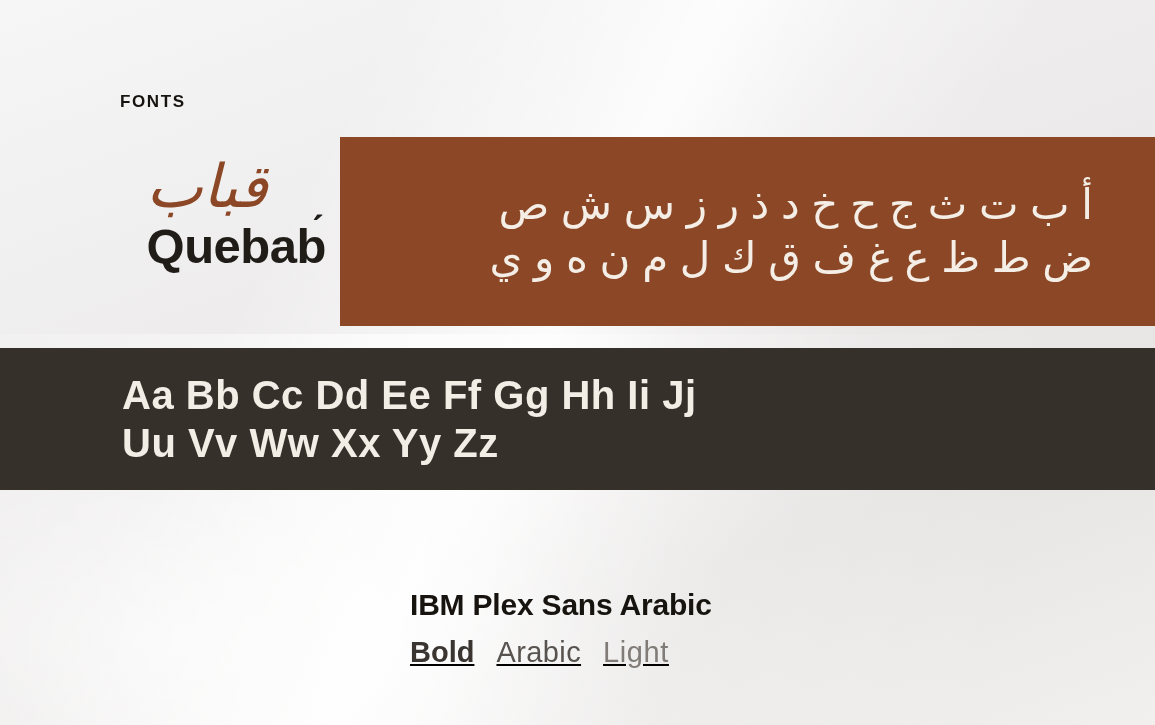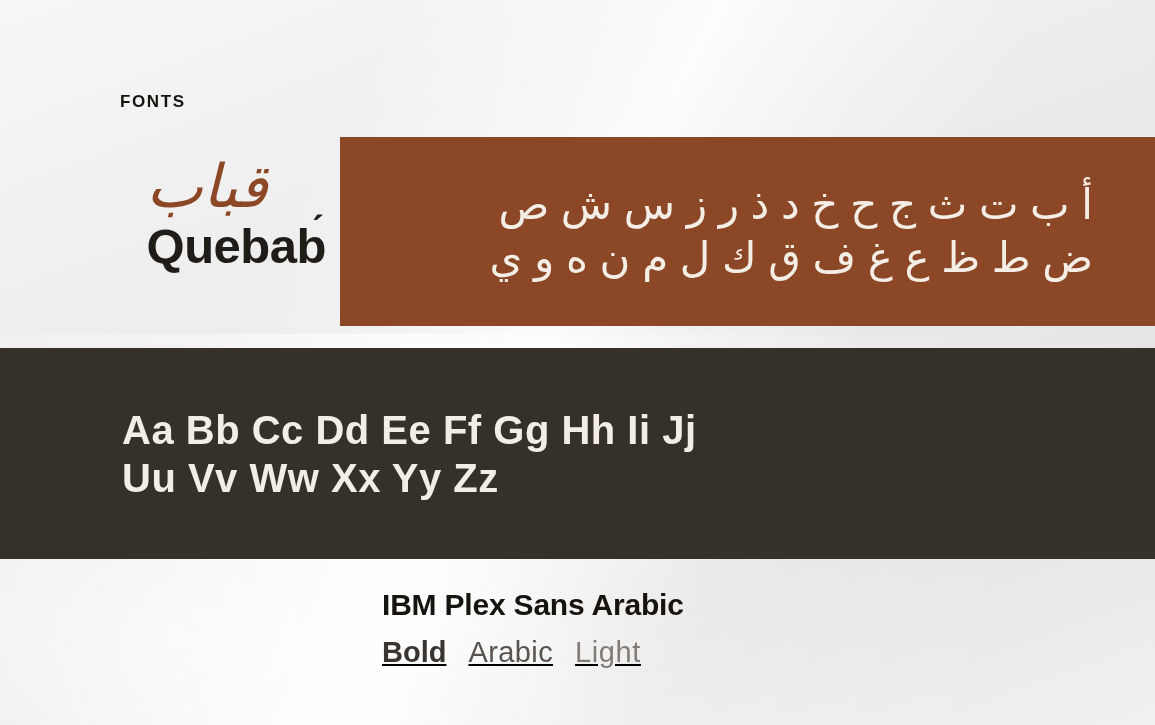--- a/index.html
+++ b/index.html
@@ -126,41 +126,41 @@
     white-space: nowrap;
     font-weight: 400;
   }
 
   
   .latin-band {
     position: absolute;
     left: 0;
     top: 348px;
     width: 1155px;
-    height: 211px;
+    height: 142px;
     background: #353029;
     display: flex;
     flex-direction: column;
     justify-content: center;
     padding-left: 122px;
     overflow: hidden;
   }
   .latin-row {
     color: #F2EEE6;
     font-size: 40px;
     font-weight: bold;
     line-height: 1.2;
     letter-spacing: 0.5px;
     white-space: nowrap;
   }
 
   
   .typeface {
     position: absolute;
-    left: 382px;
+    left: 410px;
     top: 588px;
     width: 700px;
   }
   .typeface-name {
     font-size: 30px;
     font-weight: bold;
     color: #17130f;
     letter-spacing: -0.2px;
     line-height: 1.1;
   }

